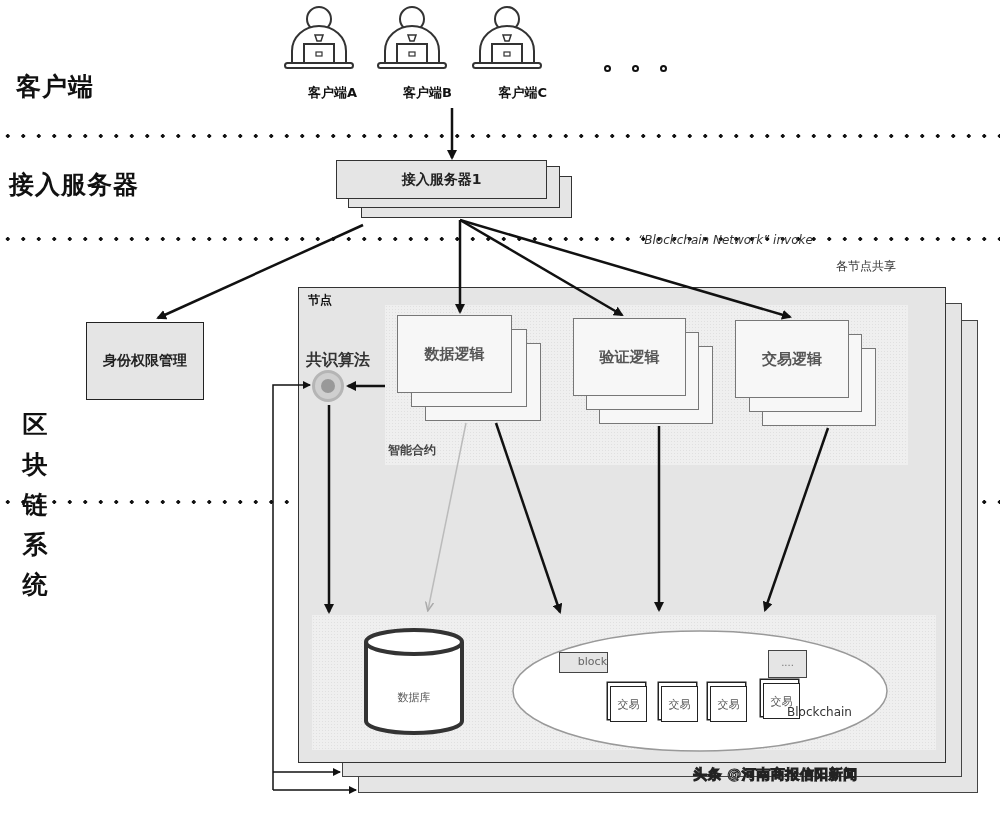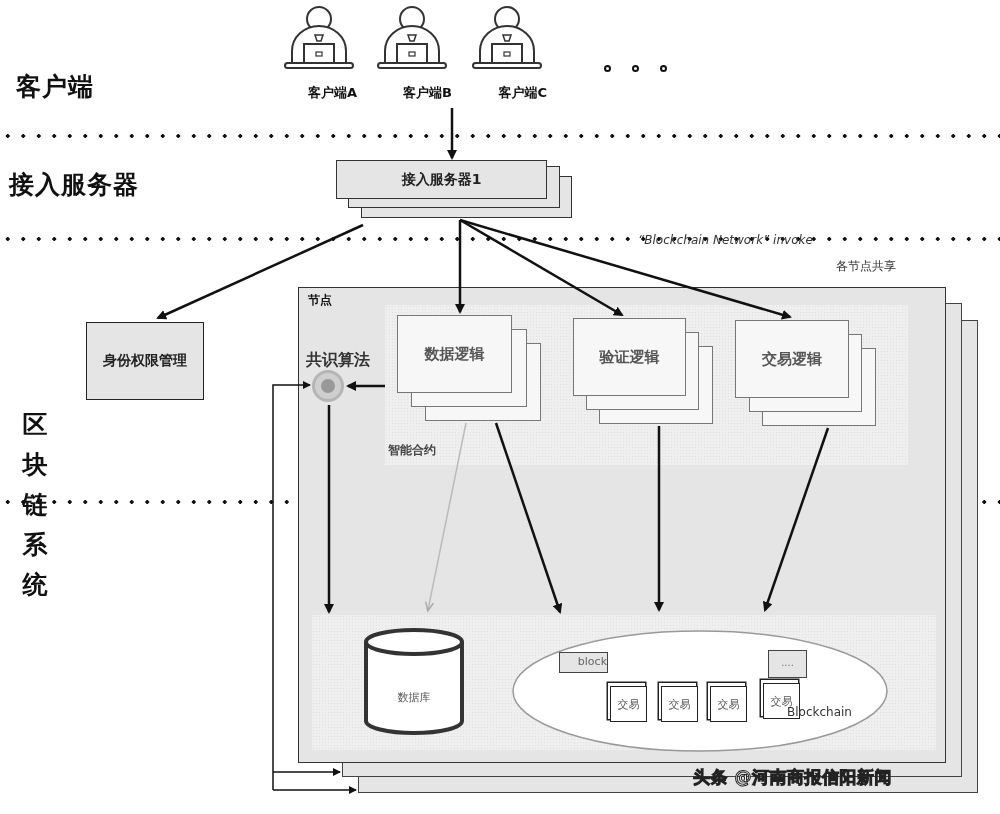--- a/index.html
+++ b/index.html
@@ -18,21 +18,21 @@
   .glogic .box-label { color:#555; font-size:15px; }
   .client-label { position:absolute; font-size:13px; font-weight:bold; width:80px; text-align:right; }
   .ellipsis-dot { position:absolute; width:7px; height:7px; border:2px solid #111; border-radius:50%; box-sizing:border-box; }
   .region { position:absolute; background-color:#efefef;
      background-image:radial-gradient(#e0e0e0 0.6px, transparent 0.7px); background-size:3px 3px; }
   .small { font-size:12px; color:#333; }
   .tx { position:absolute; width:37px; height:36px; background:#fff; border:1.5px solid #222; box-sizing:border-box;
         box-shadow:-2px -3px 0 -0px #fff, -2px -3px 0 1.5px #222; font-size:11px; color:#555;
         display:flex; align-items:center; justify-content:center;margin-left:41px; }
   svg { position:absolute; left:0; top:0; overflow:visible; }
-  .watermark { position:absolute; font-size:17px; color:#fff; font-weight:bold;
+  .watermark { position:absolute; font-size:14px; color:#fff; font-weight:bold;
      -webkit-text-stroke:1px #222; letter-spacing:0.5px; }
 </style>
 </head>
 <body>
 
 <div class="dotline" style="top:134px;"></div>
 <div class="dotline" style="top:237px;"></div>
 <div class="dotline" style="top:500px;"></div>
 
 <div class="layer-label" style="left:16px; top:70px;">客户端</div>

